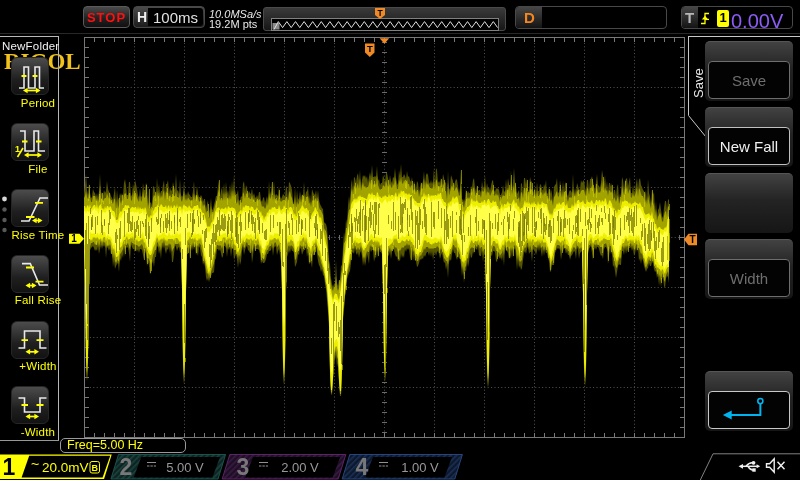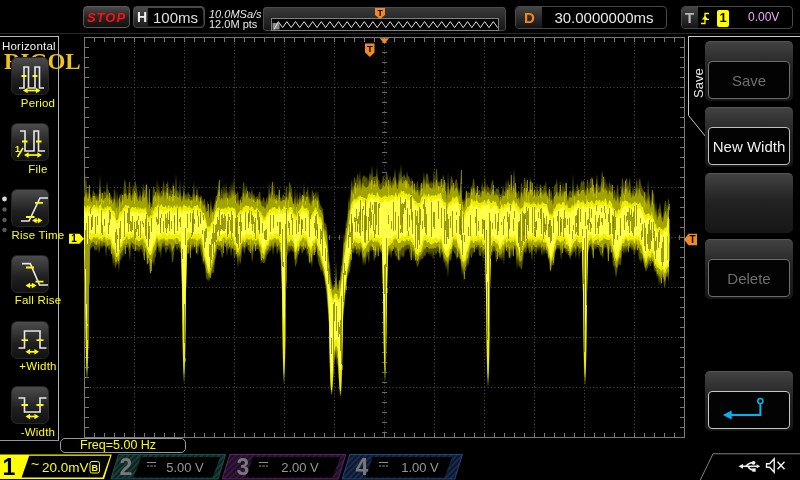--- a/index.html
+++ b/index.html
@@ -8,54 +8,53 @@
 .lilab{position:absolute;left:8px;width:60px;text-align:center;color:#ffff00;font-size:11.5px;letter-spacing:0.2px;}
 .ribox{position:absolute;left:705px;width:88px;height:60px;border-radius:5px;
  background:linear-gradient(#424242,#232323 45%,#161616);border-top:1px solid #565656;box-sizing:border-box;}
 .riin{position:absolute;left:708px;width:82px;height:38px;border-radius:4px;background:#030303;
  border:1px solid #888;box-sizing:border-box;display:flex;align-items:center;justify-content:center;
  font-size:15px;}
 </style></head><body>
 <div id="scr">
 
 <div class="abs" style="left:4px;top:4.5px;font-family:Liberation Serif, serif;font-weight:bold;font-size:23px;color:#f2c21c;margin-top:44px;">RIGOL</div>
-<div class="abs" style="left:83px;top:6px;width:47px;height:22px;border-radius:4px;border:1px solid #5a5a5a;background:linear-gradient(#4a4a4a,#222 55%,#101010);box-sizing:border-box;display:flex;align-items:center;justify-content:center;color:#ff1010;font-weight:bold;font-size:13px;letter-spacing:1px;font-style:italic;">STOP</div>
+<div class="abs" style="left:83px;top:6px;width:47px;height:22px;border-radius:4px;border:1px solid #5a5a5a;background:linear-gradient(#4a4a4a,#222 55%,#101010);box-sizing:border-box;display:flex;align-items:center;justify-content:center;color:#ff1010;font-weight:bold;font-size:13px;letter-spacing:1px;">STOP</div>
 <div class="abs" style="left:133px;top:6px;width:72px;height:22px;border-radius:4px;border:1px solid #484848;background:linear-gradient(#4a4a4a,#1c1c1c);box-sizing:border-box;">
   <div class="abs" style="left:3px;top:2px;color:#f0f0f0;font-weight:bold;font-size:14px;">H</div>
   <div class="abs" style="left:14px;top:1px;right:1px;bottom:1px;background:#000;border-radius:0 3px 3px 0;display:flex;align-items:center;justify-content:center;color:#e0e0e0;font-size:15px;">100ms</div>
 </div>
 <div class="abs" style="left:209px;top:7.5px;color:#e8e8e8;font-size:11px;font-style:italic;">10.0MSa/s</div>
-<div class="abs" style="left:209px;top:17.5px;color:#e8e8e8;font-size:11px;">12.0M pts</div>
+<div class="abs" style="left:209px;top:17.5px;color:#e8e8e8;font-size:11px;">19.2M pts</div>
 <div class="abs" style="left:263px;top:7px;width:243px;height:24px;border-radius:3px;border:1px solid #4a4a4a;background:linear-gradient(#3a3a3a,#161616);box-sizing:border-box;">
   <div class="abs" style="left:7px;top:10px;width:228px;height:13px;background:#000;border:1px solid #808080;box-sizing:border-box;">
     <svg width="226" height="11" style="display:block">
       <rect x="0.5" y="4" width="7" height="6.5" fill="#8a8a8a"></rect>
       <path d="M2.0,10.6 L6.3,2.6 L10.6,8.6 L14.9,2.6 L19.2,8.6 L23.5,2.6 L27.8,8.6 L32.1,2.6 L36.4,8.6 L40.7,2.6 L45.0,8.6 L49.3,2.6 L53.6,8.6 L57.9,2.6 L62.2,8.6 L66.5,2.6 L70.8,8.6 L75.1,2.6 L79.4,8.6 L83.7,2.6 L88.0,8.6 L92.3,2.6 L96.6,8.6 L100.9,2.6 L105.2,8.6 L109.5,2.6 L113.8,8.6 L118.1,2.6 L122.4,8.6 L126.7,2.6 L131.0,8.6 L135.3,2.6 L139.6,8.6 L143.9,2.6 L148.2,8.6 L152.5,2.6 L156.8,8.6 L161.1,2.6 L165.4,8.6 L169.7,2.6 L174.0,8.6 L178.3,2.6 L182.6,8.6 L186.9,2.6 L191.2,8.6 L195.5,2.6 L199.8,8.6 L204.1,2.6 L208.4,8.6 L212.7,2.6 L217.0,8.6 L221.3,2.6 L225.6,8.6" stroke="#e0e0e0" stroke-width="1" fill="none"></path>
     </svg>
   </div>
 </div>
 <svg class="abs" style="left:374px;top:7px" width="13" height="13" viewBox="0 0 13 13">
   <polygon points="1,1 11,1 11,8 6,12 1,8" fill="#f08a26"></polygon>
   <text x="6.1" y="8.6" font-size="8.5" font-weight="bold" fill="#000" text-anchor="middle" font-family="Liberation Sans,sans-serif">T</text>
 </svg>
 <div class="abs" style="left:515px;top:6px;width:152px;height:23px;border-radius:4px;border:1px solid #484848;background:#000;box-sizing:border-box;">
   <div class="abs" style="left:0;top:0;width:26px;height:21px;background:linear-gradient(#464646,#141414);border-radius:3px 0 0 3px;"></div>
   <div class="abs" style="left:8px;top:2px;color:#f5861f;font-weight:bold;font-size:15px;">D</div>
-  <div class="abs" style="left:26px;top:0;right:0;bottom:0;display:flex;align-items:center;justify-content:center;color:#e8e8e8;font-size:15px;">30.0000000ms</div>
 </div>
 <div class="abs" style="left:681px;top:6px;width:112px;height:23px;border-radius:4px;border:1px solid #484848;background:#000;box-sizing:border-box;">
   <div class="abs" style="left:0;top:0;width:16px;height:21px;background:linear-gradient(#464646,#141414);border-radius:3px 0 0 3px;"></div>
   <div class="abs" style="left:3px;top:2px;color:#b8b8b8;font-weight:bold;font-size:15px;">T</div>
   <svg class="abs" style="left:18px;top:3px" width="14" height="16" viewBox="0 0 14 16">
     <path d="M1,13.5 H5 V3.5 H9" stroke="#ffff00" stroke-width="1.3" fill="none"></path>
     <polygon points="5,5.8 1.8,9.4 8.2,9.4" fill="#ffff00"></polygon>
     <path d="M5,9.4 H9" stroke="#ffff00" stroke-width="1.3" fill="none"></path>
   </svg>
   <div class="abs" style="left:35px;top:3px;width:12px;height:16.5px;background:#ffff00;border-radius:2px;color:#000;font-weight:bold;font-size:13px;text-align:center;line-height:16px;">1</div>
-  <div class="abs" style="left:66px;top:3px;color:#f0abfc;font-size:12px;">0.00V</div>
+  <div class="abs" style="left:49px;top:3px;color:#8b5cf6;font-size:20px;">0.00V</div>
 </div>
 <div class="abs" style="left:0;top:32.5px;width:800px;height:1px;background:#282828;"></div>
 
 <svg class="abs" style="left:0;top:0" width="800" height="480">
 <path d="M134.5,39.5 V435.5 M184.5,39.5 V435.5 M234.5,39.5 V435.5 M284.5,39.5 V435.5 M334.5,39.5 V435.5 M384.5,39.5 V435.5 M434.5,39.5 V435.5 M484.5,39.5 V435.5 M534.5,39.5 V435.5 M584.5,39.5 V435.5 M634.5,39.5 V435.5 M86.5,87.5 H682.5 M86.5,137.5 H682.5 M86.5,187.5 H682.5 M86.5,237.5 H682.5 M86.5,287.5 H682.5 M86.5,337.5 H682.5 M86.5,387.5 H682.5" stroke="#555" stroke-width="1" fill="none" stroke-dasharray="1 2.4"></path>
       <path d="M382.0,42.5 H387.0 M382.0,52.5 H387.0 M382.0,62.5 H387.0 M382.0,72.5 H387.0 M382.0,82.5 H387.0 M382.0,92.5 H387.0 M382.0,102.5 H387.0 M382.0,112.5 H387.0 M382.0,122.5 H387.0 M382.0,132.5 H387.0 M382.0,142.5 H387.0 M382.0,152.5 H387.0 M382.0,162.5 H387.0 M382.0,172.5 H387.0 M382.0,182.5 H387.0 M382.0,192.5 H387.0 M382.0,202.5 H387.0 M382.0,212.5 H387.0 M382.0,222.5 H387.0 M382.0,232.5 H387.0 M382.0,242.5 H387.0 M382.0,252.5 H387.0 M382.0,262.5 H387.0 M382.0,272.5 H387.0 M382.0,282.5 H387.0 M382.0,292.5 H387.0 M382.0,302.5 H387.0 M382.0,312.5 H387.0 M382.0,322.5 H387.0 M382.0,332.5 H387.0 M382.0,342.5 H387.0 M382.0,352.5 H387.0 M382.0,362.5 H387.0 M382.0,372.5 H387.0 M382.0,382.5 H387.0 M382.0,392.5 H387.0 M382.0,402.5 H387.0 M382.0,412.5 H387.0 M382.0,422.5 H387.0 M382.0,432.5 H387.0 M89.5,235.0 V240.0 M99.5,235.0 V240.0 M109.5,235.0 V240.0 M119.5,235.0 V240.0 M129.5,235.0 V240.0 M139.5,235.0 V240.0 M149.5,235.0 V240.0 M159.5,235.0 V240.0 M169.5,235.0 V240.0 M179.5,235.0 V240.0 M189.5,235.0 V240.0 M199.5,235.0 V240.0 M209.5,235.0 V240.0 M219.5,235.0 V240.0 M229.5,235.0 V240.0 M239.5,235.0 V240.0 M249.5,235.0 V240.0 M259.5,235.0 V240.0 M269.5,235.0 V240.0 M279.5,235.0 V240.0 M289.5,235.0 V240.0 M299.5,235.0 V240.0 M309.5,235.0 V240.0 M319.5,235.0 V240.0 M329.5,235.0 V240.0 M339.5,235.0 V240.0 M349.5,235.0 V240.0 M359.5,235.0 V240.0 M369.5,235.0 V240.0 M379.5,235.0 V240.0 M389.5,235.0 V240.0 M399.5,235.0 V240.0 M409.5,235.0 V240.0 M419.5,235.0 V240.0 M429.5,235.0 V240.0 M439.5,235.0 V240.0 M449.5,235.0 V240.0 M459.5,235.0 V240.0 M469.5,235.0 V240.0 M479.5,235.0 V240.0 M489.5,235.0 V240.0 M499.5,235.0 V240.0 M509.5,235.0 V240.0 M519.5,235.0 V240.0 M529.5,235.0 V240.0 M539.5,235.0 V240.0 M549.5,235.0 V240.0 M559.5,235.0 V240.0 M569.5,235.0 V240.0 M579.5,235.0 V240.0 M589.5,235.0 V240.0 M599.5,235.0 V240.0 M609.5,235.0 V240.0 M619.5,235.0 V240.0 M629.5,235.0 V240.0 M639.5,235.0 V240.0 M649.5,235.0 V240.0 M659.5,235.0 V240.0 M669.5,235.0 V240.0 M679.5,235.0 V240.0" stroke="#6a6a6a" stroke-width="1" fill="none"></path>
       <rect x="84.5" y="37.5" width="600.0" height="400.0" fill="none" stroke="#787878" stroke-width="1"></rect>
       <path d="M94.5,37.5 v4.5 M94.5,437.5 v-4.5 M104.5,37.5 v4.5 M104.5,437.5 v-4.5 M114.5,37.5 v4.5 M114.5,437.5 v-4.5 M124.5,37.5 v4.5 M124.5,437.5 v-4.5 M134.5,37.5 v4.5 M134.5,437.5 v-4.5 M144.5,37.5 v4.5 M144.5,437.5 v-4.5 M154.5,37.5 v4.5 M154.5,437.5 v-4.5 M164.5,37.5 v4.5 M164.5,437.5 v-4.5 M174.5,37.5 v4.5 M174.5,437.5 v-4.5 M184.5,37.5 v4.5 M184.5,437.5 v-4.5 M194.5,37.5 v4.5 M194.5,437.5 v-4.5 M204.5,37.5 v4.5 M204.5,437.5 v-4.5 M214.5,37.5 v4.5 M214.5,437.5 v-4.5 M224.5,37.5 v4.5 M224.5,437.5 v-4.5 M234.5,37.5 v4.5 M234.5,437.5 v-4.5 M244.5,37.5 v4.5 M244.5,437.5 v-4.5 M254.5,37.5 v4.5 M254.5,437.5 v-4.5 M264.5,37.5 v4.5 M264.5,437.5 v-4.5 M274.5,37.5 v4.5 M274.5,437.5 v-4.5 M284.5,37.5 v4.5 M284.5,437.5 v-4.5 M294.5,37.5 v4.5 M294.5,437.5 v-4.5 M304.5,37.5 v4.5 M304.5,437.5 v-4.5 M314.5,37.5 v4.5 M314.5,437.5 v-4.5 M324.5,37.5 v4.5 M324.5,437.5 v-4.5 M334.5,37.5 v4.5 M334.5,437.5 v-4.5 M344.5,37.5 v4.5 M344.5,437.5 v-4.5 M354.5,37.5 v4.5 M354.5,437.5 v-4.5 M364.5,37.5 v4.5 M364.5,437.5 v-4.5 M374.5,37.5 v4.5 M374.5,437.5 v-4.5 M384.5,37.5 v4.5 M384.5,437.5 v-4.5 M394.5,37.5 v4.5 M394.5,437.5 v-4.5 M404.5,37.5 v4.5 M404.5,437.5 v-4.5 M414.5,37.5 v4.5 M414.5,437.5 v-4.5 M424.5,37.5 v4.5 M424.5,437.5 v-4.5 M434.5,37.5 v4.5 M434.5,437.5 v-4.5 M444.5,37.5 v4.5 M444.5,437.5 v-4.5 M454.5,37.5 v4.5 M454.5,437.5 v-4.5 M464.5,37.5 v4.5 M464.5,437.5 v-4.5 M474.5,37.5 v4.5 M474.5,437.5 v-4.5 M484.5,37.5 v4.5 M484.5,437.5 v-4.5 M494.5,37.5 v4.5 M494.5,437.5 v-4.5 M504.5,37.5 v4.5 M504.5,437.5 v-4.5 M514.5,37.5 v4.5 M514.5,437.5 v-4.5 M524.5,37.5 v4.5 M524.5,437.5 v-4.5 M534.5,37.5 v4.5 M534.5,437.5 v-4.5 M544.5,37.5 v4.5 M544.5,437.5 v-4.5 M554.5,37.5 v4.5 M554.5,437.5 v-4.5 M564.5,37.5 v4.5 M564.5,437.5 v-4.5 M574.5,37.5 v4.5 M574.5,437.5 v-4.5 M584.5,37.5 v4.5 M584.5,437.5 v-4.5 M594.5,37.5 v4.5 M594.5,437.5 v-4.5 M604.5,37.5 v4.5 M604.5,437.5 v-4.5 M614.5,37.5 v4.5 M614.5,437.5 v-4.5 M624.5,37.5 v4.5 M624.5,437.5 v-4.5 M634.5,37.5 v4.5 M634.5,437.5 v-4.5 M644.5,37.5 v4.5 M644.5,437.5 v-4.5 M654.5,37.5 v4.5 M654.5,437.5 v-4.5 M664.5,37.5 v4.5 M664.5,437.5 v-4.5 M674.5,37.5 v4.5 M674.5,437.5 v-4.5 M84.5,47.5 h4.5 M684.5,47.5 h-4.5 M84.5,57.5 h4.5 M684.5,57.5 h-4.5 M84.5,67.5 h4.5 M684.5,67.5 h-4.5 M84.5,77.5 h4.5 M684.5,77.5 h-4.5 M84.5,87.5 h4.5 M684.5,87.5 h-4.5 M84.5,97.5 h4.5 M684.5,97.5 h-4.5 M84.5,107.5 h4.5 M684.5,107.5 h-4.5 M84.5,117.5 h4.5 M684.5,117.5 h-4.5 M84.5,127.5 h4.5 M684.5,127.5 h-4.5 M84.5,137.5 h4.5 M684.5,137.5 h-4.5 M84.5,147.5 h4.5 M684.5,147.5 h-4.5 M84.5,157.5 h4.5 M684.5,157.5 h-4.5 M84.5,167.5 h4.5 M684.5,167.5 h-4.5 M84.5,177.5 h4.5 M684.5,177.5 h-4.5 M84.5,187.5 h4.5 M684.5,187.5 h-4.5 M84.5,197.5 h4.5 M684.5,197.5 h-4.5 M84.5,207.5 h4.5 M684.5,207.5 h-4.5 M84.5,217.5 h4.5 M684.5,217.5 h-4.5 M84.5,227.5 h4.5 M684.5,227.5 h-4.5 M84.5,237.5 h4.5 M684.5,237.5 h-4.5 M84.5,247.5 h4.5 M684.5,247.5 h-4.5 M84.5,257.5 h4.5 M684.5,257.5 h-4.5 M84.5,267.5 h4.5 M684.5,267.5 h-4.5 M84.5,277.5 h4.5 M684.5,277.5 h-4.5 M84.5,287.5 h4.5 M684.5,287.5 h-4.5 M84.5,297.5 h4.5 M684.5,297.5 h-4.5 M84.5,307.5 h4.5 M684.5,307.5 h-4.5 M84.5,317.5 h4.5 M684.5,317.5 h-4.5 M84.5,327.5 h4.5 M684.5,327.5 h-4.5 M84.5,337.5 h4.5 M684.5,337.5 h-4.5 M84.5,347.5 h4.5 M684.5,347.5 h-4.5 M84.5,357.5 h4.5 M684.5,357.5 h-4.5 M84.5,367.5 h4.5 M684.5,367.5 h-4.5 M84.5,377.5 h4.5 M684.5,377.5 h-4.5 M84.5,387.5 h4.5 M684.5,387.5 h-4.5 M84.5,397.5 h4.5 M684.5,397.5 h-4.5 M84.5,407.5 h4.5 M684.5,407.5 h-4.5 M84.5,417.5 h4.5 M684.5,417.5 h-4.5 M84.5,427.5 h4.5 M684.5,427.5 h-4.5" stroke="#787878" stroke-width="1" fill="none"></path>
 <path d="M84,193L85,186L86,174L87,190L88,195L89,183L90,193L91,198L92,197L93,189L94,192L95,193L96,197L97,193L98,198L99,192L100,174L101,194L102,192L103,196L104,190L105,193L106,191L107,181L108,189L109,192L110,193L111,196L112,198L113,200L114,193L115,187L116,204L117,190L118,200L119,198L120,193L121,196L122,193L123,196L124,183L125,179L126,186L127,195L128,195L129,182L130,182L131,196L132,195L133,184L134,189L135,180L136,184L137,189L138,195L139,198L140,188L141,197L142,196L143,183L144,190L145,190L146,183L147,185L148,205L149,189L150,203L151,202L152,206L153,186L154,187L155,190L156,196L157,178L158,192L159,184L160,194L161,191L162,191L163,185L164,180L165,196L166,184L167,184L168,180L169,194L170,187L171,191L172,190L173,182L174,187L175,190L176,174L177,191L178,190L179,194L180,179L181,195L182,197L183,195L184,181L185,196L186,193L187,196L188,191L189,194L190,195L191,197L192,197L193,191L194,181L195,197L196,194L197,186L198,194L199,197L200,197L201,195L202,197L203,202L204,199L205,199L206,209L207,204L208,200L209,214L210,207L211,198L212,210L213,209L214,205L215,201L216,196L217,196L218,186L219,180L220,197L221,191L222,187L223,195L224,183L225,195L226,182L227,194L228,190L229,196L230,184L231,194L232,181L233,192L234,175L235,190L236,194L237,194L238,190L239,201L240,200L241,196L242,197L243,184L244,181L245,192L246,185L247,188L248,194L249,191L250,193L251,194L252,188L253,196L254,193L255,197L256,198L257,195L258,198L259,192L260,192L261,200L262,202L263,198L264,197L265,203L266,200L267,196L268,201L269,181L270,195L271,191L272,182L273,196L274,181L275,196L276,194L277,195L278,196L279,186L280,196L281,199L282,197L283,194L284,195L285,197L286,186L287,188L288,200L289,182L290,183L291,186L292,190L293,201L294,204L295,187L296,205L297,190L298,200L299,198L300,191L301,198L302,194L303,196L304,182L305,197L306,192L307,191L308,187L309,200L310,194L311,203L312,189L313,192L314,194L315,195L316,190L317,198L318,190L319,200L320,204L321,206L322,208L323,209L324,222L325,223L326,224L327,228L328,242L329,260L330,265L331,278L332,284L333,287L334,284L335,283L336,260L337,283L338,286L339,280L340,282L341,265L342,266L343,247L344,232L345,238L346,219L347,224L348,206L349,196L350,204L351,185L352,179L353,191L354,177L355,178L356,183L357,176L358,173L359,182L360,170L361,187L362,180L363,175L364,177L365,175L366,179L367,176L368,183L369,177L370,172L371,177L372,165L373,177L374,177L375,176L376,177L377,166L378,181L379,179L380,185L381,183L382,183L383,175L384,178L385,183L386,173L387,173L388,178L389,182L390,175L391,181L392,183L393,177L394,178L395,168L396,178L397,183L398,185L399,170L400,176L401,164L402,177L403,177L404,174L405,176L406,179L407,171L408,177L409,176L410,180L411,182L412,177L413,186L414,181L415,184L416,190L417,181L418,183L419,192L420,187L421,182L422,185L423,181L424,171L425,185L426,175L427,173L428,175L429,182L430,184L431,180L432,184L433,181L434,168L435,185L436,168L437,170L438,183L439,181L440,183L441,178L442,185L443,174L444,178L445,183L446,182L447,196L448,171L449,190L450,188L451,175L452,178L453,181L454,186L455,182L456,179L457,180L458,186L459,193L460,188L461,169L462,200L463,199L464,202L465,198L466,189L467,194L468,191L469,193L470,193L471,186L472,188L473,180L474,178L475,188L476,192L477,185L478,191L479,190L480,190L481,193L482,181L483,188L484,186L485,175L486,191L487,183L488,188L489,187L490,191L491,186L492,181L493,180L494,190L495,192L496,188L497,189L498,188L499,190L500,195L501,195L502,192L503,185L504,191L505,192L506,179L507,190L508,178L509,184L510,192L511,170L512,191L513,182L514,168L515,182L516,185L517,194L518,192L519,190L520,200L521,183L522,184L523,195L524,178L525,178L526,185L527,178L528,192L529,189L530,177L531,181L532,182L533,193L534,190L535,187L536,194L537,182L538,191L539,191L540,184L541,185L542,189L543,191L544,184L545,187L546,180L547,194L548,193L549,187L550,194L551,189L552,194L553,201L554,187L555,185L556,184L557,178L558,193L559,192L560,180L561,188L562,193L563,181L564,192L565,184L566,182L567,194L568,197L569,192L570,190L571,191L572,193L573,174L574,194L575,188L576,193L577,183L578,186L579,189L580,190L581,180L582,183L583,181L584,180L585,187L586,192L587,180L588,180L589,190L590,179L591,179L592,176L593,181L594,187L595,189L596,182L597,174L598,185L599,186L600,188L601,183L602,170L603,176L604,184L605,175L606,188L607,181L608,191L609,183L610,183L611,187L612,183L613,195L614,190L615,190L616,196L617,187L618,184L619,200L620,193L621,197L622,177L623,180L624,190L625,181L626,179L627,178L628,187L629,182L630,177L631,193L632,193L633,185L634,192L635,190L636,184L637,178L638,190L639,180L640,178L641,185L642,187L643,190L644,191L645,195L646,190L647,201L648,179L649,193L650,197L651,204L652,189L653,195L654,192L655,213L656,201L657,217L658,210L659,208L660,202L661,210L662,216L663,218L664,208L665,201L666,201L667,210L668,200L669,199L669,283L668,277L667,276L666,278L665,288L664,286L663,277L662,279L661,287L660,278L659,286L658,275L657,278L656,271L655,272L654,269L653,263L652,262L651,266L650,266L649,263L648,268L647,269L646,272L645,269L644,266L643,261L642,258L641,264L640,258L639,261L638,248L637,252L636,247L635,254L634,256L633,248L632,251L631,247L630,248L629,248L628,252L627,249L626,254L625,248L624,255L623,251L622,251L621,265L620,265L619,264L618,266L617,272L616,278L615,271L614,265L613,267L612,252L611,254L610,248L609,256L608,264L607,249L606,247L605,247L604,249L603,259L602,255L601,256L600,253L599,249L598,247L597,247L596,250L595,247L594,250L593,260L592,253L591,246L590,247L589,249L588,254L587,296L586,371L585,387L584,370L583,296L582,251L581,252L580,253L579,259L578,250L577,247L576,259L575,252L574,251L573,253L572,255L571,256L570,260L569,255L568,255L567,251L566,254L565,249L564,248L563,251L562,253L561,260L560,250L559,248L558,249L557,248L556,251L555,253L554,265L553,265L552,265L551,271L550,272L549,261L548,258L547,253L546,253L545,249L544,256L543,249L542,257L541,251L540,247L539,252L538,247L537,251L536,255L535,251L534,250L533,249L532,262L531,252L530,252L529,254L528,246L527,249L526,254L525,251L524,253L523,260L522,268L521,270L520,265L519,268L518,259L517,270L516,257L515,248L514,250L513,258L512,250L511,259L510,255L509,259L508,253L507,251L506,251L505,247L504,266L503,255L502,261L501,257L500,259L499,257L498,256L497,262L496,261L495,252L494,251L493,251L492,256L491,255L490,292L489,370L488,389L487,370L486,296L485,254L484,254L483,262L482,250L481,256L480,256L479,255L478,246L477,250L476,249L475,248L474,254L473,251L472,257L471,258L470,253L469,262L468,267L467,261L466,272L465,270L464,283L463,269L462,276L461,265L460,259L459,258L458,256L457,260L456,257L455,253L454,253L453,249L452,254L451,261L450,259L449,262L448,278L447,265L446,270L445,262L444,263L443,258L442,253L441,255L440,259L439,254L438,251L437,252L436,256L435,252L434,254L433,260L432,251L431,257L430,251L429,256L428,252L427,252L426,254L425,257L424,255L423,259L422,258L421,260L420,259L419,263L418,266L417,267L416,261L415,261L414,254L413,261L412,250L411,261L410,257L409,248L408,250L407,248L406,252L405,249L404,258L403,255L402,258L401,253L400,261L399,260L398,261L397,256L396,257L395,254L394,250L393,249L392,252L391,259L390,251L389,255L388,256L387,293L386,364L385,383L384,363L383,293L382,254L381,252L380,252L379,248L378,258L377,250L376,258L375,257L374,262L373,250L372,250L371,252L370,249L369,264L368,258L367,254L366,261L365,266L364,260L363,266L362,256L361,251L360,253L359,258L358,252L357,255L356,253L355,248L354,254L353,252L352,253L351,263L350,271L349,273L348,276L347,279L346,293L345,296L344,310L343,320L342,372L341,396L340,396L339,383L338,363L337,367L336,355L335,360L334,367L333,380L332,395L331,394L330,374L329,327L328,312L327,300L326,289L325,284L324,276L323,275L322,269L321,272L320,267L319,265L318,261L317,253L316,246L315,254L314,255L313,255L312,268L311,262L310,263L309,264L308,252L307,257L306,246L305,250L304,250L303,252L302,255L301,249L300,248L299,255L298,254L297,262L296,265L295,267L294,253L293,251L292,251L291,248L290,253L289,250L288,254L287,257L286,293L285,365L284,386L283,367L282,293L281,262L280,255L279,249L278,251L277,255L276,247L275,246L274,248L273,256L272,246L271,250L270,251L269,251L268,254L267,254L266,259L265,262L264,263L263,263L262,261L261,264L260,254L259,250L258,249L257,249L256,249L255,251L254,246L253,256L252,263L251,247L250,253L249,251L248,250L247,246L246,247L245,250L244,255L243,246L242,251L241,261L240,265L239,258L238,268L237,259L236,254L235,257L234,260L233,249L232,249L231,257L230,247L229,250L228,248L227,257L226,248L225,246L224,246L223,256L222,258L221,253L220,249L219,251L218,249L217,249L216,258L215,260L214,272L213,273L212,273L211,276L210,278L209,282L208,278L207,281L206,277L205,267L204,262L203,265L202,257L201,255L200,248L199,246L198,256L197,252L196,255L195,246L194,250L193,246L192,251L191,247L190,260L189,246L188,254L187,254L186,294L185,365L184,385L183,364L182,290L181,253L180,252L179,247L178,248L177,251L176,247L175,245L174,254L173,262L172,262L171,247L170,254L169,246L168,250L167,249L166,254L165,250L164,245L163,249L162,245L161,259L160,250L159,254L158,247L157,246L156,257L155,257L154,267L153,261L152,264L151,273L150,274L149,265L148,262L147,266L146,254L145,251L144,260L143,255L142,250L141,249L140,249L139,253L138,249L137,252L136,249L135,251L134,249L133,249L132,247L131,244L130,262L129,253L128,247L127,248L126,247L125,257L124,248L123,258L122,254L121,261L120,258L119,272L118,263L117,264L116,266L115,269L114,260L113,267L112,253L111,254L110,248L109,251L108,248L107,247L106,258L105,245L104,247L103,245L102,249L101,245L100,249L99,254L98,246L97,251L96,249L95,251L94,248L93,246L92,247L91,248L90,250L89,291L88,361L87,382L86,363L85,290L84,251Z" fill="#565600"></path>
       <path d="M84,198L85,196L86,191L87,197L88,199L89,193L90,197L91,202L92,202L93,196L94,196L95,196L96,201L97,198L98,202L99,199L100,185L101,198L102,199L103,201L104,199L105,198L106,198L107,193L108,196L109,199L110,198L111,201L112,202L113,204L114,200L115,198L116,211L117,200L118,209L119,205L120,200L121,204L122,200L123,201L124,195L125,193L126,194L127,199L128,199L129,193L130,193L131,200L132,201L133,192L134,198L135,193L136,193L137,198L138,200L139,202L140,195L141,202L142,200L143,191L144,197L145,198L146,192L147,195L148,209L149,202L150,208L151,209L152,211L153,198L154,195L155,196L156,200L157,191L158,197L159,192L160,199L161,195L162,198L163,193L164,190L165,201L166,191L167,193L168,193L169,199L170,194L171,197L172,197L173,195L174,196L175,196L176,191L177,197L178,197L179,198L180,192L181,200L182,202L183,198L184,190L185,201L186,198L187,201L188,197L189,199L190,200L191,201L192,201L193,199L194,193L195,201L196,197L197,195L198,198L199,202L200,201L201,200L202,202L203,207L204,204L205,206L206,213L207,211L208,211L209,219L210,216L211,206L212,215L213,213L214,210L215,206L216,202L217,199L218,193L219,189L220,201L221,198L222,198L223,201L224,192L225,201L226,191L227,200L228,197L229,200L230,195L231,200L232,190L233,197L234,190L235,197L236,202L237,204L238,199L239,206L240,204L241,202L242,203L243,192L244,194L245,199L246,193L247,194L248,198L249,197L250,199L251,199L252,195L253,200L254,198L255,202L256,202L257,199L258,201L259,199L260,200L261,203L262,207L263,206L264,207L265,209L266,207L267,202L268,206L269,193L270,199L271,197L272,191L273,201L274,193L275,200L276,201L277,200L278,201L279,195L280,200L281,202L282,201L283,200L284,200L285,200L286,197L287,197L288,203L289,193L290,191L291,196L292,198L293,204L294,208L295,196L296,209L297,201L298,205L299,203L300,198L301,203L302,199L303,200L304,194L305,203L306,197L307,197L308,196L309,204L310,202L311,207L312,201L313,200L314,201L315,199L316,198L317,202L318,197L319,207L320,210L321,210L322,213L323,215L324,228L325,230L326,231L327,236L328,252L329,267L330,276L331,284L332,289L333,291L334,287L335,287L336,276L337,288L338,291L339,288L340,285L341,274L342,270L343,255L344,242L345,243L346,228L347,228L348,215L349,210L350,209L351,193L352,188L353,195L354,185L355,187L356,189L357,186L358,183L359,189L360,178L361,191L362,186L363,182L364,187L365,186L366,188L367,187L368,187L369,184L370,180L371,185L372,176L373,184L374,185L375,183L376,185L377,175L378,185L379,188L380,190L381,189L382,189L383,185L384,186L385,187L386,180L387,184L388,187L389,186L390,183L391,187L392,188L393,183L394,186L395,177L396,183L397,189L398,189L399,179L400,183L401,177L402,183L403,184L404,180L405,182L406,184L407,179L408,184L409,184L410,188L411,186L412,185L413,191L414,189L415,190L416,193L417,190L418,190L419,197L420,193L421,188L422,189L423,188L424,178L425,190L426,181L427,185L428,183L429,186L430,188L431,188L432,189L433,187L434,181L435,190L436,179L437,181L438,187L439,186L440,187L441,184L442,190L443,183L444,186L445,191L446,191L447,201L448,182L449,196L450,192L451,188L452,185L453,188L454,191L455,190L456,187L457,188L458,191L459,196L460,195L461,181L462,205L463,205L464,208L465,203L466,199L467,199L468,197L469,199L470,197L471,192L472,193L473,189L474,187L475,194L476,196L477,192L478,195L479,195L480,195L481,198L482,190L483,192L484,191L485,186L486,196L487,191L488,193L489,192L490,196L491,194L492,191L493,189L494,195L495,196L496,193L497,196L498,194L499,198L500,202L501,200L502,197L503,195L504,196L505,196L506,189L507,195L508,187L509,191L510,197L511,182L512,195L513,189L514,185L515,193L516,191L517,199L518,199L519,197L520,204L521,192L522,193L523,199L524,188L525,188L526,194L527,188L528,197L529,193L530,189L531,190L532,189L533,197L534,195L535,194L536,198L537,190L538,196L539,196L540,193L541,192L542,193L543,196L544,192L545,194L546,190L547,197L548,200L549,197L550,202L551,199L552,201L553,206L554,197L555,196L556,193L557,191L558,197L559,196L560,189L561,194L562,198L563,191L564,197L565,191L566,191L567,199L568,202L569,198L570,197L571,198L572,197L573,188L574,198L575,193L576,197L577,190L578,192L579,194L580,194L581,191L582,190L583,190L584,190L585,194L586,196L587,187L588,189L589,195L590,188L591,188L592,186L593,190L594,193L595,194L596,191L597,187L598,193L599,192L600,193L601,190L602,181L603,189L604,192L605,187L606,191L607,190L608,196L609,190L610,191L611,193L612,191L613,201L614,197L615,199L616,202L617,199L618,195L619,204L620,201L621,200L622,185L623,191L624,195L625,188L626,190L627,186L628,194L629,191L630,189L631,198L632,197L633,193L634,197L635,195L636,192L637,187L638,197L639,188L640,190L641,194L642,196L643,196L644,199L645,203L646,199L647,205L648,196L649,201L650,205L651,209L652,199L653,206L654,202L655,217L656,209L657,221L658,217L659,215L660,212L661,216L662,221L663,222L664,216L665,212L666,211L667,217L668,207L669,206L669,276L668,271L667,273L666,275L665,282L664,280L663,273L662,275L661,281L660,274L659,277L658,271L657,273L656,268L655,268L654,263L653,260L652,257L651,261L650,261L649,259L648,263L647,265L646,268L645,266L644,262L643,257L642,253L641,254L640,251L639,248L638,244L637,245L636,244L635,250L634,249L633,244L632,247L631,243L630,244L629,244L628,247L627,245L626,248L625,245L624,249L623,246L622,247L621,259L620,257L619,259L618,262L617,268L616,267L615,264L614,258L613,257L612,248L611,245L610,243L609,249L608,252L607,246L606,243L605,244L604,244L603,250L602,247L601,247L600,247L599,245L598,244L597,243L596,246L595,244L594,245L593,251L592,248L591,243L590,245L589,245L588,252L587,294L586,369L585,385L584,368L583,294L582,249L581,247L580,249L579,248L578,246L577,242L576,250L575,248L574,247L573,248L572,251L571,252L570,257L569,251L568,251L567,248L566,250L565,244L564,244L563,246L562,245L561,251L560,246L559,245L558,245L557,245L556,248L555,250L554,258L553,260L552,261L551,266L550,263L549,257L548,253L547,250L546,248L545,246L544,251L543,246L542,247L541,248L540,243L539,247L538,244L537,248L536,247L535,247L534,246L533,244L532,252L531,248L530,245L529,250L528,243L527,243L526,248L525,247L524,249L523,252L522,260L521,261L520,262L519,260L518,254L517,260L516,250L515,245L514,246L513,250L512,247L511,251L510,247L509,250L508,247L507,247L506,248L505,244L504,255L503,249L502,253L501,254L500,256L499,253L498,252L497,251L496,251L495,247L494,246L493,246L492,250L491,252L490,290L489,368L488,387L487,368L486,294L485,249L484,249L483,253L482,247L481,247L480,249L479,245L478,243L477,247L476,246L475,244L474,248L473,248L472,247L471,248L470,249L469,253L468,259L467,258L466,267L465,266L464,275L463,265L462,269L461,260L460,255L459,253L458,251L457,250L456,247L455,248L454,245L453,245L452,250L451,254L450,254L449,258L448,265L447,261L446,261L445,259L444,258L443,253L442,250L441,248L440,251L439,248L438,247L437,246L436,248L435,248L434,248L433,249L432,248L431,249L430,248L429,249L428,247L427,247L426,247L425,250L424,248L423,252L422,253L421,256L420,255L419,258L418,261L417,261L416,257L415,256L414,250L413,252L412,246L411,251L410,246L409,244L408,246L407,243L406,246L405,245L404,247L403,248L402,247L401,249L400,251L399,250L398,253L397,249L396,247L395,248L394,245L393,245L392,249L391,252L390,247L389,250L388,252L387,291L386,362L385,381L384,361L383,291L382,251L381,250L380,248L379,245L378,252L377,244L376,252L375,250L374,252L373,248L372,246L371,247L370,245L369,252L368,252L367,251L366,254L365,259L364,256L363,259L362,251L361,246L360,249L359,250L358,247L357,250L356,249L355,244L354,249L353,248L352,249L351,258L350,262L349,266L348,272L347,275L346,288L345,293L344,307L343,317L342,370L341,394L340,394L339,381L338,359L337,357L336,349L335,353L334,361L333,378L332,393L331,392L330,372L329,323L328,308L327,293L326,286L325,279L324,273L323,270L322,265L321,263L320,258L319,256L318,255L317,249L316,243L315,249L314,250L313,252L312,256L311,259L310,254L309,256L308,249L307,249L306,242L305,247L304,245L303,246L302,247L301,246L300,245L299,250L298,251L297,254L296,259L295,260L294,249L293,247L292,246L291,245L290,247L289,245L288,247L287,252L286,291L285,363L284,384L283,365L282,291L281,250L280,249L279,244L278,246L277,247L276,243L275,242L274,244L273,249L272,243L271,246L270,246L269,247L268,250L267,250L266,253L265,256L264,260L263,258L262,258L261,255L260,251L259,246L258,244L257,245L256,246L255,246L254,243L253,249L252,253L251,242L250,246L249,245L248,245L247,242L246,243L245,247L244,248L243,243L242,247L241,252L240,257L239,254L238,258L237,254L236,250L235,250L234,250L233,244L232,246L231,249L230,243L229,245L228,243L227,249L226,244L225,243L224,242L223,245L222,249L221,246L220,245L219,246L218,245L217,245L216,251L215,255L214,263L213,266L212,269L211,272L210,274L209,278L208,273L207,274L206,269L205,263L204,258L203,254L202,251L201,245L200,244L199,243L198,247L197,245L196,247L195,243L194,246L193,242L192,247L191,244L190,250L189,241L188,247L187,248L186,292L185,363L184,383L183,362L182,288L181,248L180,247L179,243L178,244L177,244L176,244L175,242L174,248L173,249L172,252L171,244L170,245L169,243L168,246L167,245L166,246L165,245L164,240L163,244L162,242L161,251L160,245L159,248L158,243L157,242L156,250L155,250L154,253L153,255L152,260L151,264L150,262L149,259L148,258L147,258L146,251L145,247L144,251L143,247L142,244L141,245L140,246L139,247L138,246L137,245L136,245L135,244L134,245L133,243L132,243L131,241L130,250L129,246L128,243L127,244L126,243L125,249L124,244L123,249L122,251L121,253L120,254L119,264L118,259L117,261L116,263L115,261L114,253L113,259L112,250L111,247L110,244L109,246L108,245L107,244L106,248L105,242L104,243L103,241L102,246L101,240L100,243L99,247L98,241L97,245L96,244L95,245L94,242L93,242L92,243L91,243L90,247L89,289L88,359L87,380L86,361L85,288L84,247Z" fill="#a3a300"></path>
@@ -69,21 +68,21 @@
       <polygon points="379.6,38.2 389.2,38.2 384.4,43.8" fill="#f08a26"></polygon>
       <polygon points="69,233.8 79.5,233.8 84,238.8 79.5,243.8 69,243.8" fill="#ffff00"></polygon>
       <text x="74" y="242.3" font-size="10" font-weight="bold" fill="#000" text-anchor="middle" font-family="Liberation Sans,sans-serif">1</text>
       <polygon points="688.5,233.8 697,233.8 697,245.3 688.5,245.3 684,239.5" fill="#f08a26"></polygon>
       <text x="692.6" y="243.3" font-size="10" font-weight="bold" fill="#000" text-anchor="middle" font-family="Liberation Sans,sans-serif">T</text>
 </svg>
 
 <div class="abs" style="left:0;top:36px;width:59px;height:1px;background:#b8b8b8;"></div>
 <div class="abs" style="left:58px;top:36px;width:1px;height:404px;background:#b8b8b8;"></div>
 <div class="abs" style="left:0;top:439.5px;width:59px;height:1px;background:#989898;"></div>
-<div class="abs" style="left:2px;top:39.5px;color:#f2f2f2;font-size:11.5px;letter-spacing:0.2px;">Horizontal</div>
+<div class="abs" style="left:2px;top:39.5px;color:#f2f2f2;font-size:11.5px;letter-spacing:0.2px;">NewFolder</div>
 <div class="libox" style="top:57px"><svg width="38" height="38" viewBox="0 0 38 38">
         <path d="M7,30 H12 V9 H16.5 V30 H23 V9 H27.5 V30 H32" stroke="#e8e8e8" stroke-width="1.6" fill="none"></path>
         <path d="M9.5,18 H14.5 M20.5,18 H25.5" stroke="#ffff00" stroke-width="1.8" fill="none"></path>
         <line x1="13" y1="32.5" x2="26.5" y2="32.5" stroke="#ffff00" stroke-width="1.7"></line>
         <polygon points="11,32.5 15.6,29.7 15.6,35.3" fill="#ffff00"></polygon>
         <polygon points="28.5,32.5 23.9,29.7 23.9,35.3" fill="#ffff00"></polygon>
       </svg></div>
     <div class="lilab" style="top:96.5px">Period</div>
     <div class="libox" style="top:123px"><svg width="38" height="38" viewBox="0 0 38 38">
         <path d="M8,7 H13 V27 H22 V7 H26.5 V27 H33" stroke="#e8e8e8" stroke-width="1.6" fill="none"></path>
@@ -135,34 +134,34 @@
     </svg>
 
 <div class="abs" style="left:688px;top:36px;width:112px;height:1px;background:#c8c8c8;"></div>
 <svg class="abs" style="left:684px;top:36px" width="30" height="105">
   <path d="M4.5,0 V79.5 L22,101" stroke="#c8c8c8" stroke-width="1" fill="none"></path>
 </svg>
 <div class="abs" style="left:691px;top:98px;transform:rotate(-90deg);transform-origin:0 0;color:#e8e8e8;font-size:13px;">Save</div>
 <div class="ribox" style="top:41px"></div>
     <div class="riin" style="top:61px;border-color:#6e6e6e;color:#6e6e6e">Save</div>
     <div class="ribox" style="top:107px"></div>
-    <div class="riin" style="top:127px;border-color:#c0c0c0;color:#f0f0f0">New Width</div>
+    <div class="riin" style="top:127px;border-color:#c0c0c0;color:#f0f0f0">New Fall</div>
     <div class="ribox" style="top:173px"></div>
     <div class="ribox" style="top:239px"></div>
-    <div class="riin" style="top:259px;border-color:#6e6e6e;color:#6e6e6e">Delete</div>
+    <div class="riin" style="top:259px;border-color:#6e6e6e;color:#6e6e6e">Width</div>
     <div class="ribox" style="top:371px"></div>
     <div class="riin" style="top:391px;border-color:#c8c8c8">
       <svg width="81" height="35" viewBox="0 0 81 35">
         <path d="M22,22 H52 V10" stroke="#00b4f0" stroke-width="2" fill="none"></path>
         <polygon points="14,22 23,17.5 23,26.5" fill="#00b4f0"></polygon>
         <circle cx="52" cy="8" r="2.6" fill="none" stroke="#00b4f0" stroke-width="1.6"></circle>
       </svg>
     </div>
 
-<div class="abs" style="left:60px;top:438px;width:126px;height:15px;border:1px solid #9a9a9a;border-radius:5px;background:#000;box-sizing:border-box;color:#ffff00;font-size:12.5px;line-height:13px;padding-left:19px;">Freq=5.00 Hz</div>
+<div class="abs" style="left:60px;top:438px;width:126px;height:15px;border:1px solid #9a9a9a;border-radius:5px;background:#000;box-sizing:border-box;color:#ffff00;font-size:12.5px;line-height:13px;padding-left:6px;">Freq=5.00 Hz</div>
 <svg class="abs" style="left:0;top:450px" width="800" height="30" viewBox="0 450 800 30">
 <defs>
         <pattern id="h2" width="4" height="4" patternUnits="userSpaceOnUse" patternTransform="rotate(45)">
           <rect width="4" height="4" fill="#0d2422"></rect>
           <rect width="1.6" height="4" fill="#1a423d"></rect>
         </pattern>
         <pattern id="h3" width="4" height="4" patternUnits="userSpaceOnUse" patternTransform="rotate(45)">
           <rect width="4" height="4" fill="#1e0e26"></rect>
           <rect width="1.6" height="4" fill="#381a41"></rect>
         </pattern>

